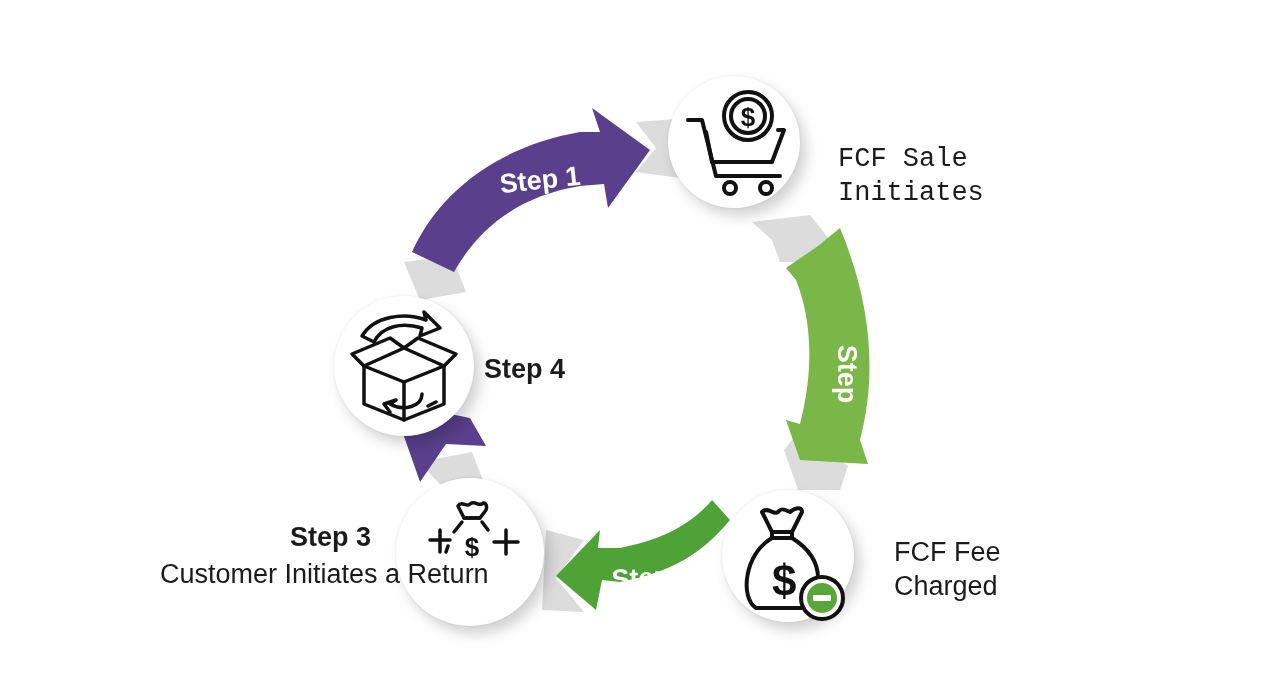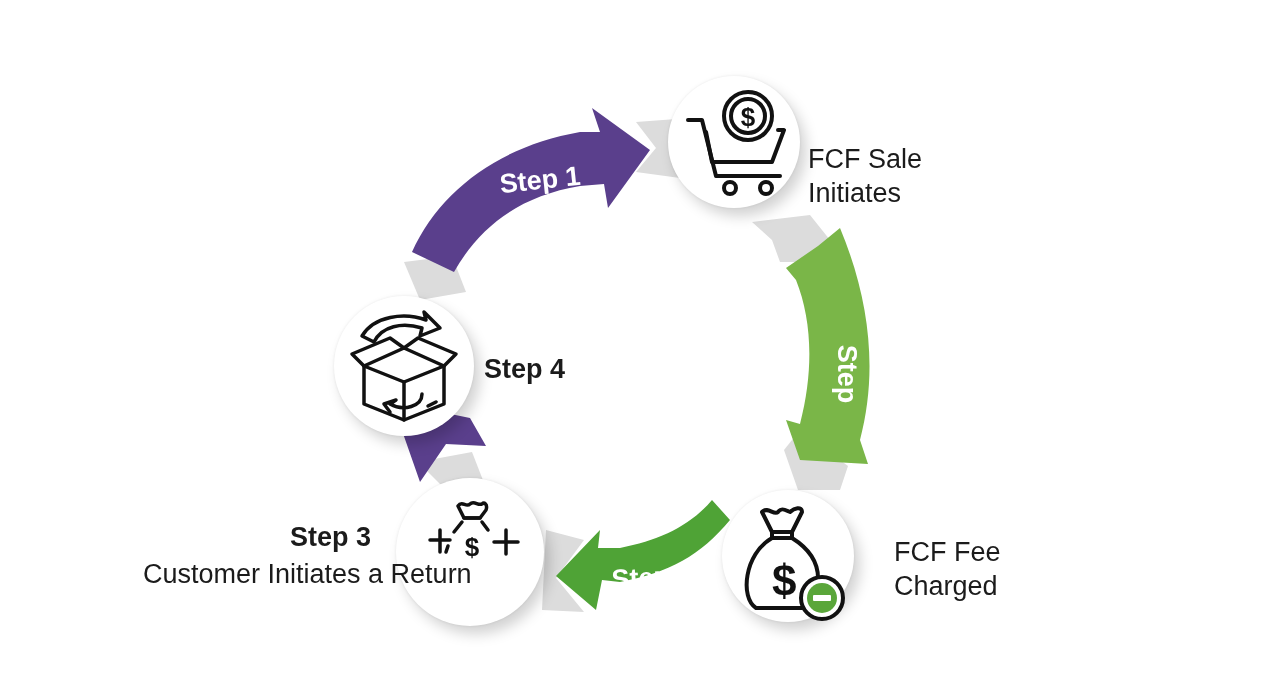--- a/index.html
+++ b/index.html
@@ -44,21 +44,21 @@
         <path d="M20,44 L34,44 L48,100 L112,100"></path>
         <path d="M38,56 L44,86 L104,86 L116,54 L110,54"></path>
         <circle cx="62" cy="112" r="6"></circle>
         <circle cx="98" cy="112" r="6"></circle>
         <circle cx="80" cy="40" r="24" fill="#fff"></circle>
         <circle cx="80" cy="40" r="17"></circle>
       </g>
       <text x="80" y="50" font-size="26" font-weight="700" text-anchor="middle" fill="#111" font-family="Liberation Sans, sans-serif">$</text>
     </svg>
   </div>
-  <div class="label" style="left:808px;top:142px;">
+  <div class="label" style="left:838px;top:142px;font-family:Liberation Mono, monospace;">
     <div>FCF Sale</div>
     <div>Initiates</div>
   </div>
 
   <div class="node" style="left:722px;top:490px;width:132px;height:132px;">
     <svg width="132" height="132" viewBox="0 0 132 132">
       <g fill="none" stroke="#111" stroke-width="4" stroke-linecap="round" stroke-linejoin="round">
         <path d="M40,22 C46,16 52,26 56,22 C60,16 66,22 68,22 C72,18 80,16 80,22 L70,42 L50,42 Z"></path>
         <path d="M50,42 L70,42 L70,48 L50,48 Z"></path>
         <path d="M50,48 C22,64 18,108 34,118 L80,118"></path>
@@ -85,21 +85,21 @@
         <path d="M66,44 L58,54"></path>
         <path d="M86,44 L92,52"></path>
         <path d="M34,62 L54,62 M44,52 L44,74"></path>
         <path d="M98,64 L122,64 M110,52 L110,76"></path>
         <path d="M52,68 L50,74"></path>
       </g>
       <text x="76" y="78" font-size="26" font-weight="700" text-anchor="middle" fill="#111" font-family="Liberation Sans, sans-serif">$</text>
     </svg>
   </div>
   <div class="label bold" style="left:290px;top:520px;">Step 3</div>
-  <div class="label" style="left:143px;top:557px;white-space:nowrap;text-align:right;">Customer Initiates a Return</div>
+  <div class="label" style="left:160px;top:557px;white-space:nowrap;text-align:right;">Customer Initiates a Return</div>
 
   <div class="node" style="left:334px;top:296px;width:140px;height:140px;">
     <svg width="140" height="140" viewBox="0 0 140 140">
       <g fill="none" stroke="#111" stroke-width="3.5" stroke-linecap="round" stroke-linejoin="round">
         <path d="M28,40 C40,20 70,16 92,24 L90,16 L106,32 L86,40 L88,32 C68,26 48,30 40,46 Z"></path>
         <path d="M30,70 L70,52 L110,70 L70,86 Z"></path>
         <path d="M30,70 L18,58 L56,42 L70,52"></path>
         <path d="M110,70 L122,58 L84,42 L70,52"></path>
         <path d="M30,70 L30,108 L70,124 L110,108 L110,70"></path>
         <path d="M70,86 L70,124"></path>

